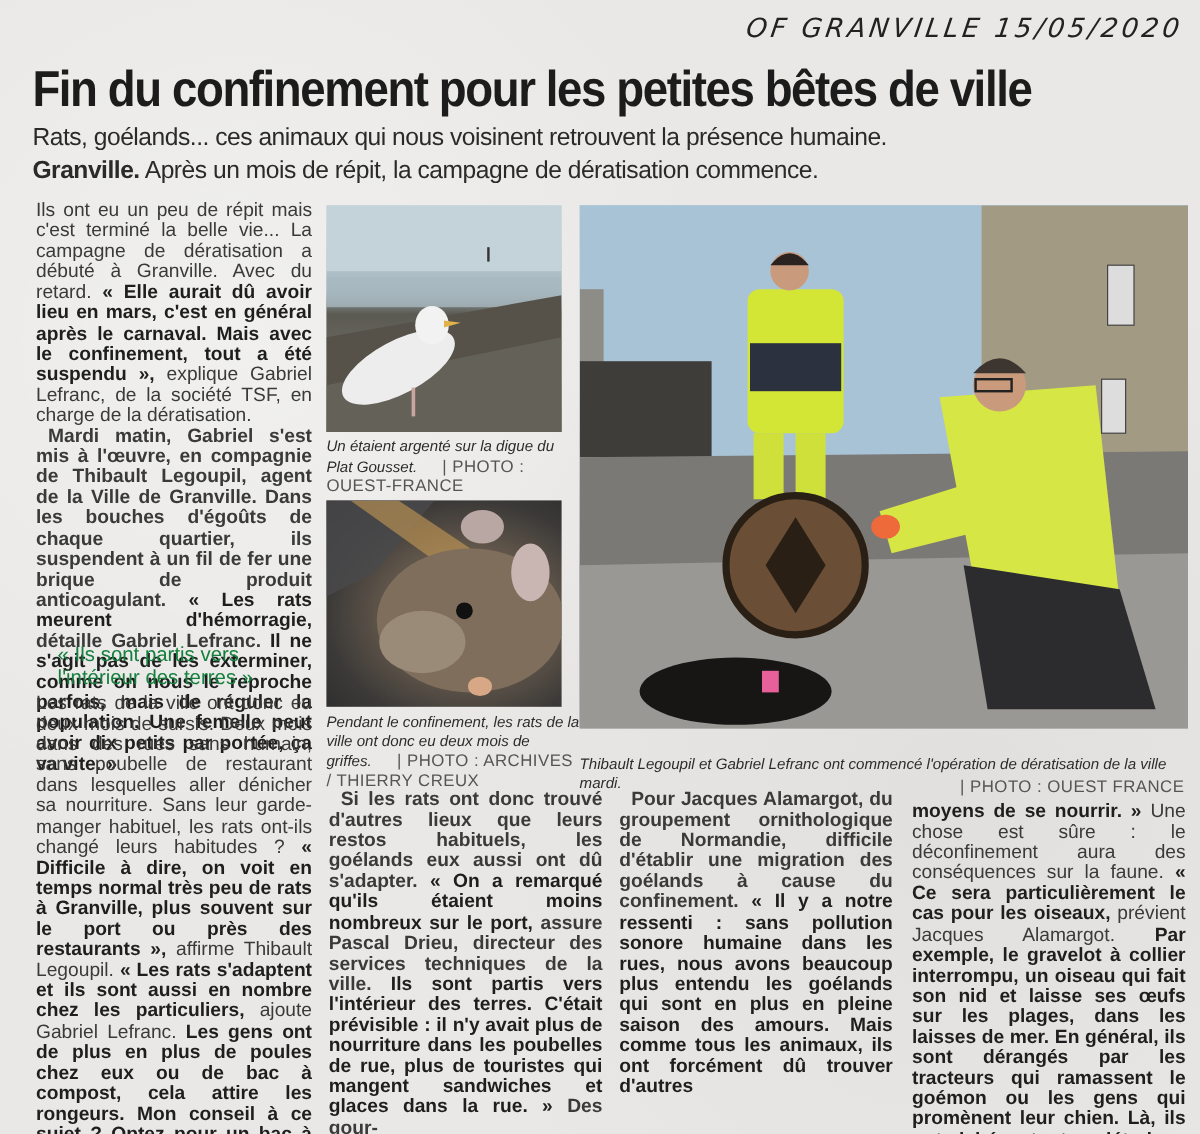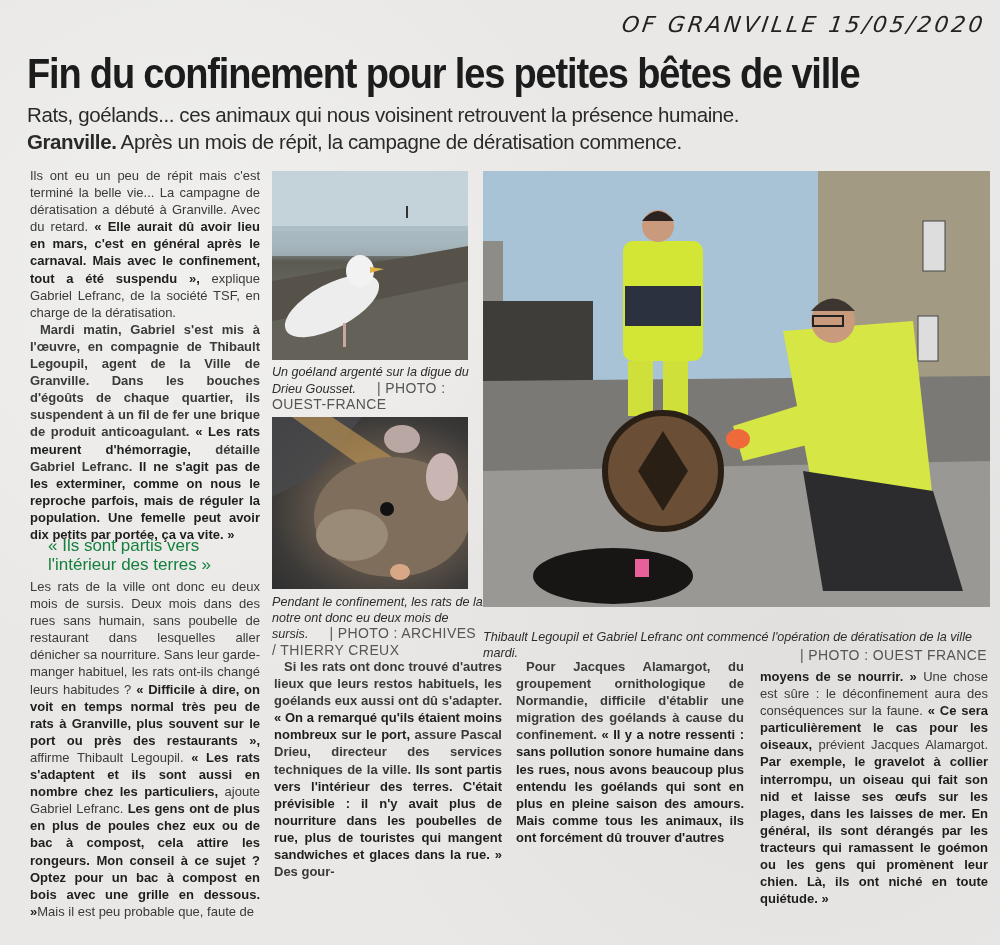--- a/index.html
+++ b/index.html
@@ -23,21 +23,21 @@
     font-family:"Liberation Sans", sans-serif; font-weight:bold;
     font-size:42px; letter-spacing:-1.3px; color:#1c1c1c; line-height:48px;
     transform:scaleX(0.905); transform-origin:left top; white-space:nowrap;
   }
   .standfirst {
     position:absolute; left:27px; top:101px; width:760px;
     font-size:20.5px; line-height:27px; color:#2a2a2a; letter-spacing:-0.4px;
   }
   .standfirst .loc { font-weight:bold; }
   .col {
-    position:absolute; font-size:13px; line-height:17.1px; color:#3a3a3a;
+    position:absolute; font-size:16px; line-height:17.1px; color:#3a3a3a;
     text-align:justify; hyphens:manual;
   }
   .col p { margin:0; }
   .col p.indent { text-indent:10px;font-weight:bold; }
   .col b { color:#1e1e1e; }
   .col1 { left:30px; top:167px; width:230px; }
   .col1b { left:30px; top:578px; width:230px; }
   .col2 { left:274px; top:658px; width:228px; }
   .col3 { left:516px; top:658px; width:228px; }
   .col4 { left:760px; top:668px; width:228px; }
@@ -102,35 +102,35 @@
     <rect x="0" y="55" width="196" height="30" fill="#a9b9c0" opacity="0.8"></rect>
     <polygon points="0,110 196,75 196,189 0,189" fill="#565249"></polygon>
     <polygon points="0,150 196,110 196,189 0,189" fill="#6b685f" opacity="0.7"></polygon>
     <ellipse cx="60" cy="135" rx="52" ry="22" fill="#ededed" transform="rotate(-28 60 135)"></ellipse>
     <ellipse cx="88" cy="100" rx="14" ry="16" fill="#f2f2f2"></ellipse>
     <polygon points="98,96 112,98 98,102" fill="#e1b24a"></polygon>
     <rect x="71" y="152" width="3" height="24" fill="#c9a7a0"></rect>
     <rect x="134" y="35" width="2" height="12" fill="#333"></rect>
   </svg>
 </div>
-<div class="caption cap-gull"><span>Un goéland argenté sur la digue du Drieu Gousset.</span><span class="credit">| Photo : Ouest-France</span></div>
+<div class="caption cap-gull"><span>Un étaient argenté sur la digue du Plat Gousset.</span><span class="credit">| Photo : Ouest-France</span></div>
 
 <div class="photo photo-rat" title="Gros plan sur un rat">
   <svg width="196" height="172">
     <polygon points="0,0 90,0 40,60 0,80" fill="#4a4a4c" opacity="0.8"></polygon>
     <polygon points="20,0 60,0 120,40 90,50" fill="#c89b55" opacity="0.6"></polygon>
     <ellipse cx="120" cy="100" rx="78" ry="60" fill="#7f6e5c"></ellipse>
     <ellipse cx="80" cy="118" rx="36" ry="26" fill="#9a8a78"></ellipse>
     <ellipse cx="130" cy="22" rx="18" ry="14" fill="#b9a7a3"></ellipse>
     <ellipse cx="170" cy="60" rx="16" ry="24" fill="#c9b6b3"></ellipse>
     <circle cx="115" cy="92" r="7" fill="#111"></circle>
     <ellipse cx="128" cy="155" rx="10" ry="8" fill="#d8a886"></ellipse>
   </svg>
 </div>
-<div class="caption cap-rat"><span>Pendant le confinement, les rats de la notre ont donc eu deux mois de sursis.</span><span class="credit">| Photo : Archives / Thierry Creux</span></div>
+<div class="caption cap-rat"><span>Pendant le confinement, les rats de la ville ont donc eu deux mois de griffes.</span><span class="credit">| Photo : Archives / Thierry Creux</span></div>
 
 <div class="photo photo-main" title="Deux agents en gilet jaune soulevant une plaque d'égout">
   <svg width="507" height="436">
     <rect x="0" y="0" width="507" height="436" fill="#a8c3d6"></rect>
     <rect x="335" y="0" width="172" height="260" fill="#a39a84"></rect>
     <rect x="440" y="50" width="22" height="50" fill="#ddd" stroke="#444"></rect>
     <rect x="435" y="145" width="20" height="45" fill="#ddd" stroke="#444"></rect>
     <rect x="0" y="70" width="20" height="130" fill="#8d8c86"></rect>
     <rect x="0" y="130" width="110" height="80" fill="#3f3d39"></rect>
     <polygon points="0,210 507,205 507,436 0,436" fill="#7a7976"></polygon>

